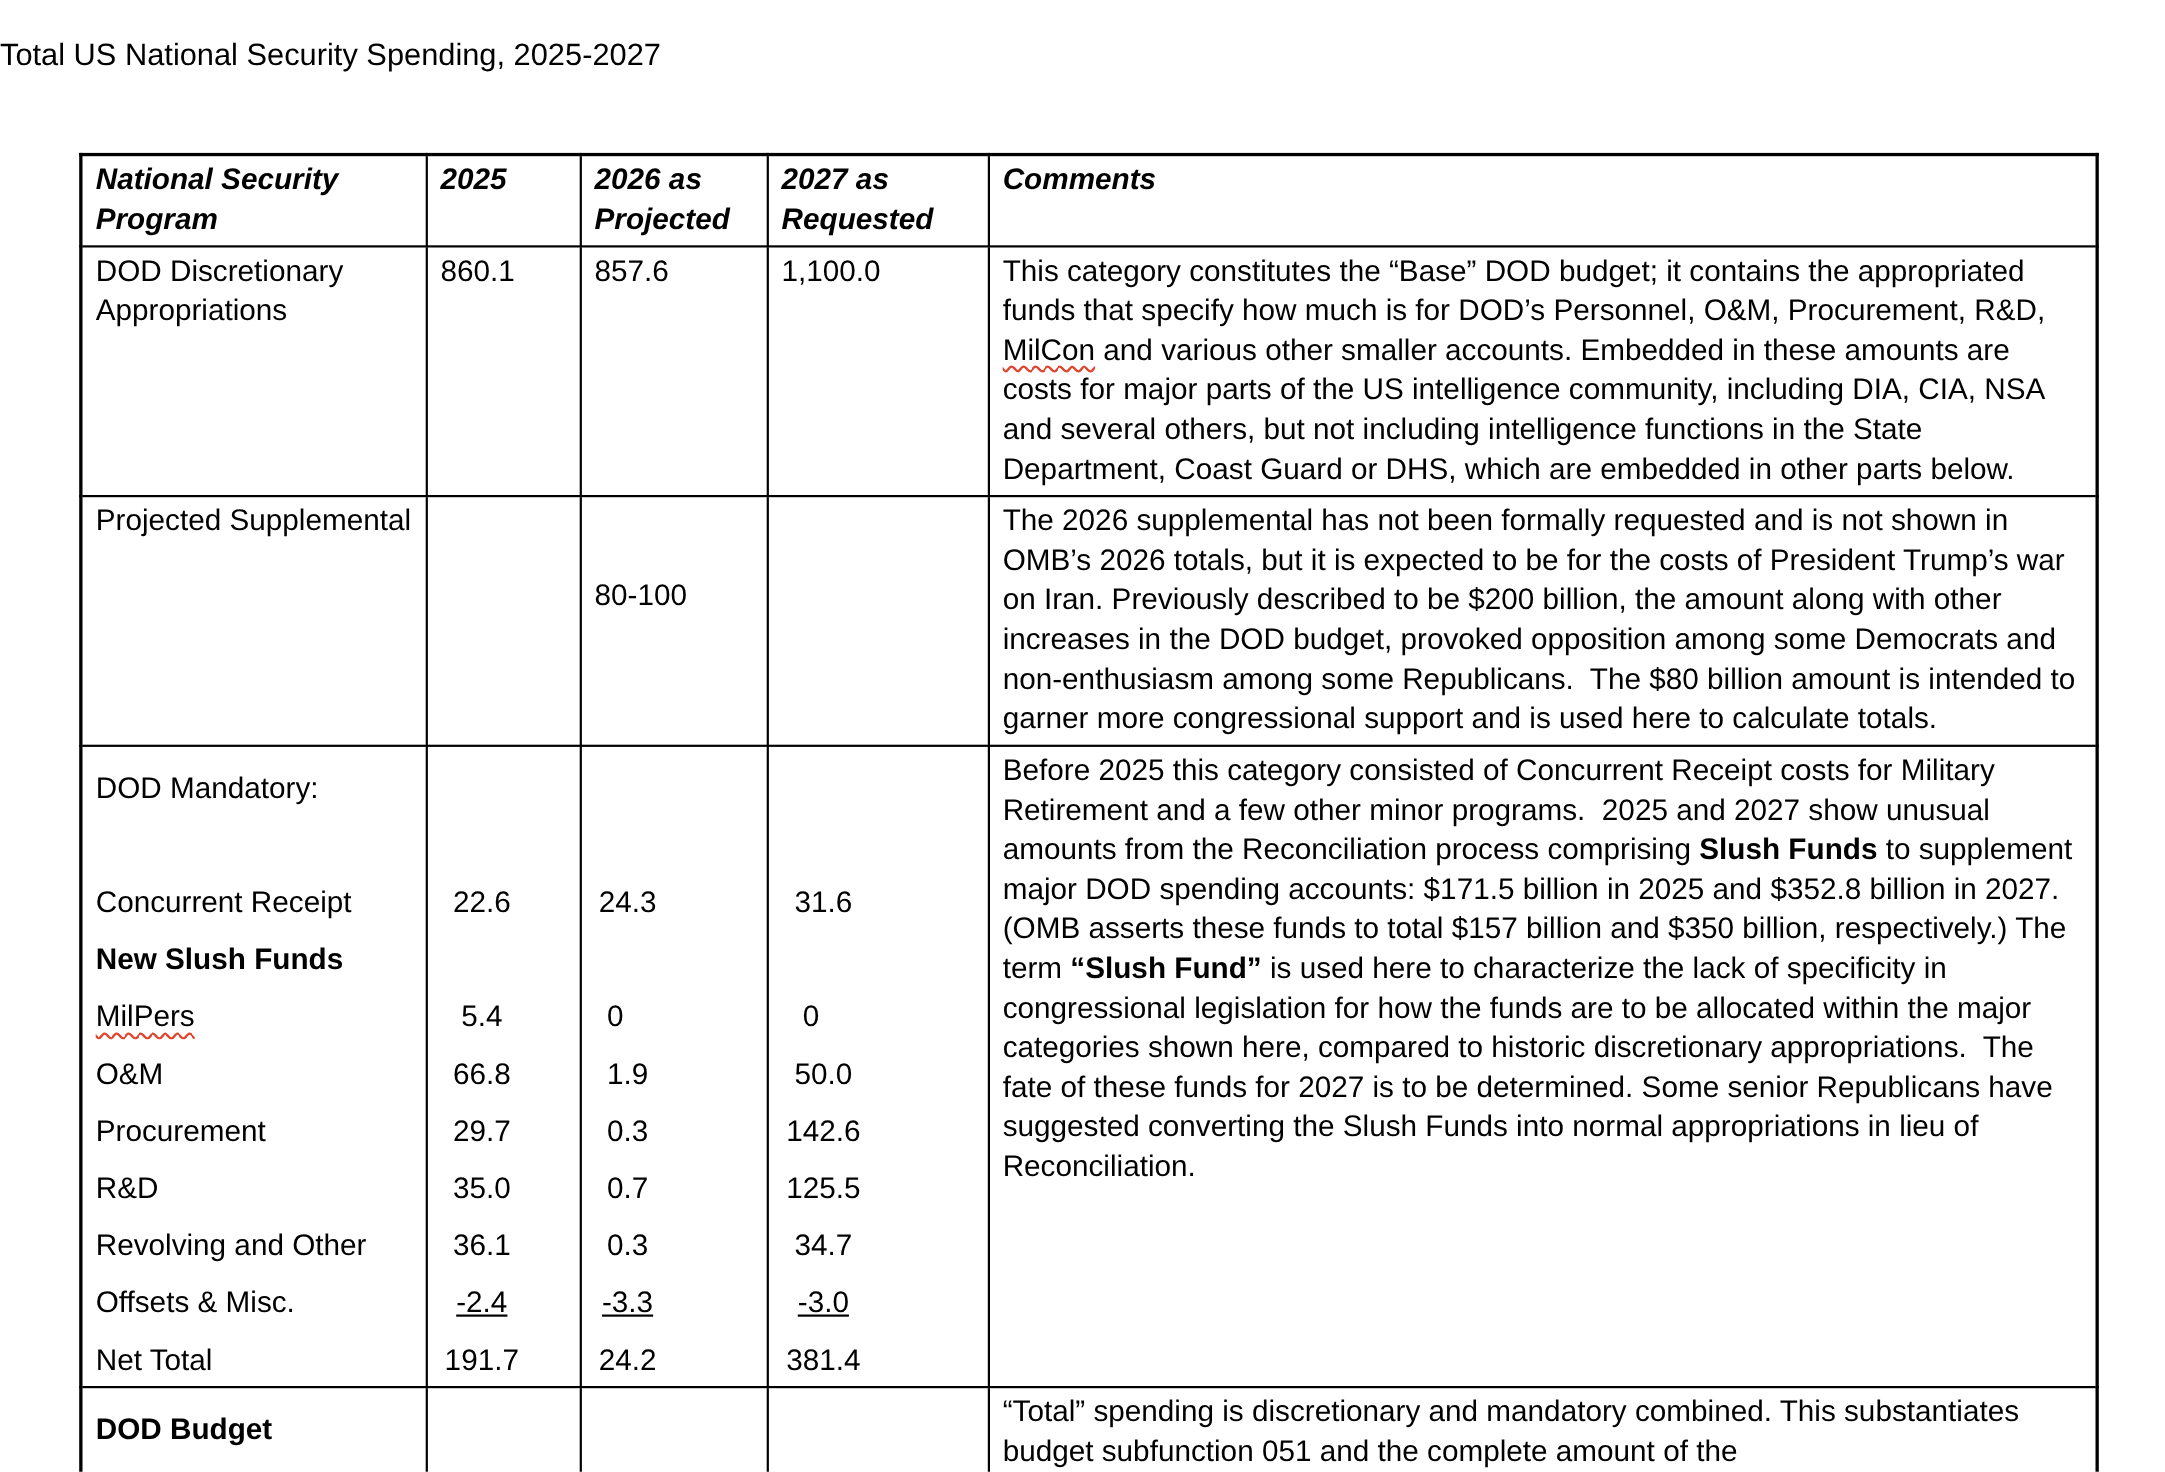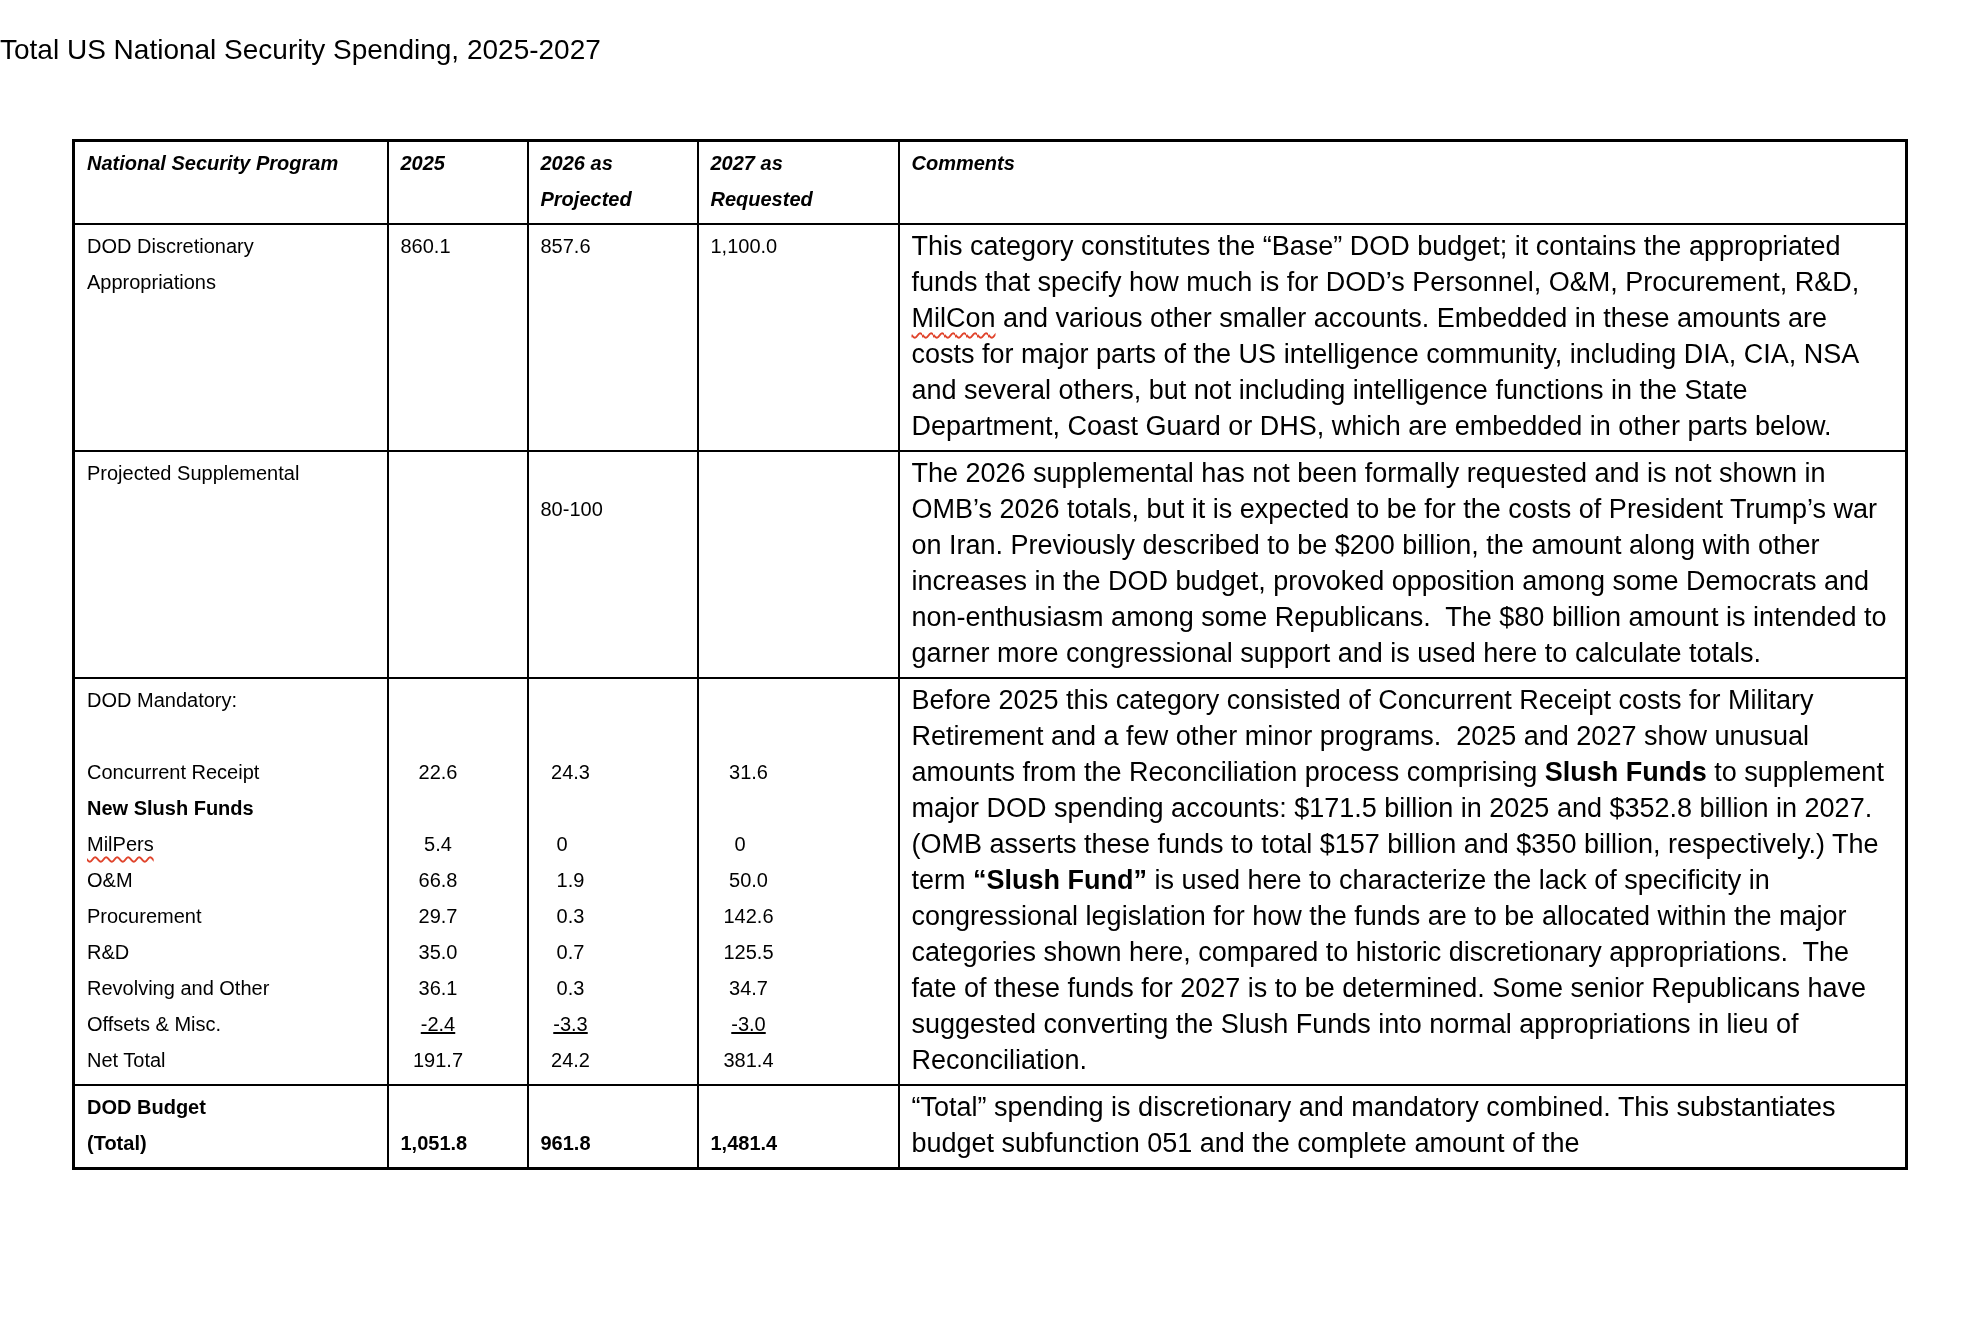--- a/index.html
+++ b/index.html
@@ -27,33 +27,33 @@
     border-collapse: collapse;
     table-layout: fixed;
     margin: 72px 0 0 72px;
     width: 1833px;
     border: 3px solid #000000;
   }
   td, th {
     border: 2px solid #000000;
     vertical-align: top;
     padding: 3px 12px 6px 12px;
-    font-size: 20px;
+    font-size: 27px;
     line-height: 36px;
     text-align: left;
   }
   th {
     font-weight: bold;
     font-style: italic;
   }
   td.comments {
     white-space: pre-wrap;
     font-size: 27px;
   }
-  .ln { min-height: 36px; }
+  .ln { min-height: 36px; margin-top: 16px; }
   .b  { font-weight: bold; }
   .u  { text-decoration: underline; }
   .sq {
     text-decoration: underline;
     text-decoration-style: wavy;
     text-decoration-color: #e0442c;
     text-decoration-thickness: 2px;
     text-underline-offset: 5px;
   }
   .ghost { visibility: hidden; }

